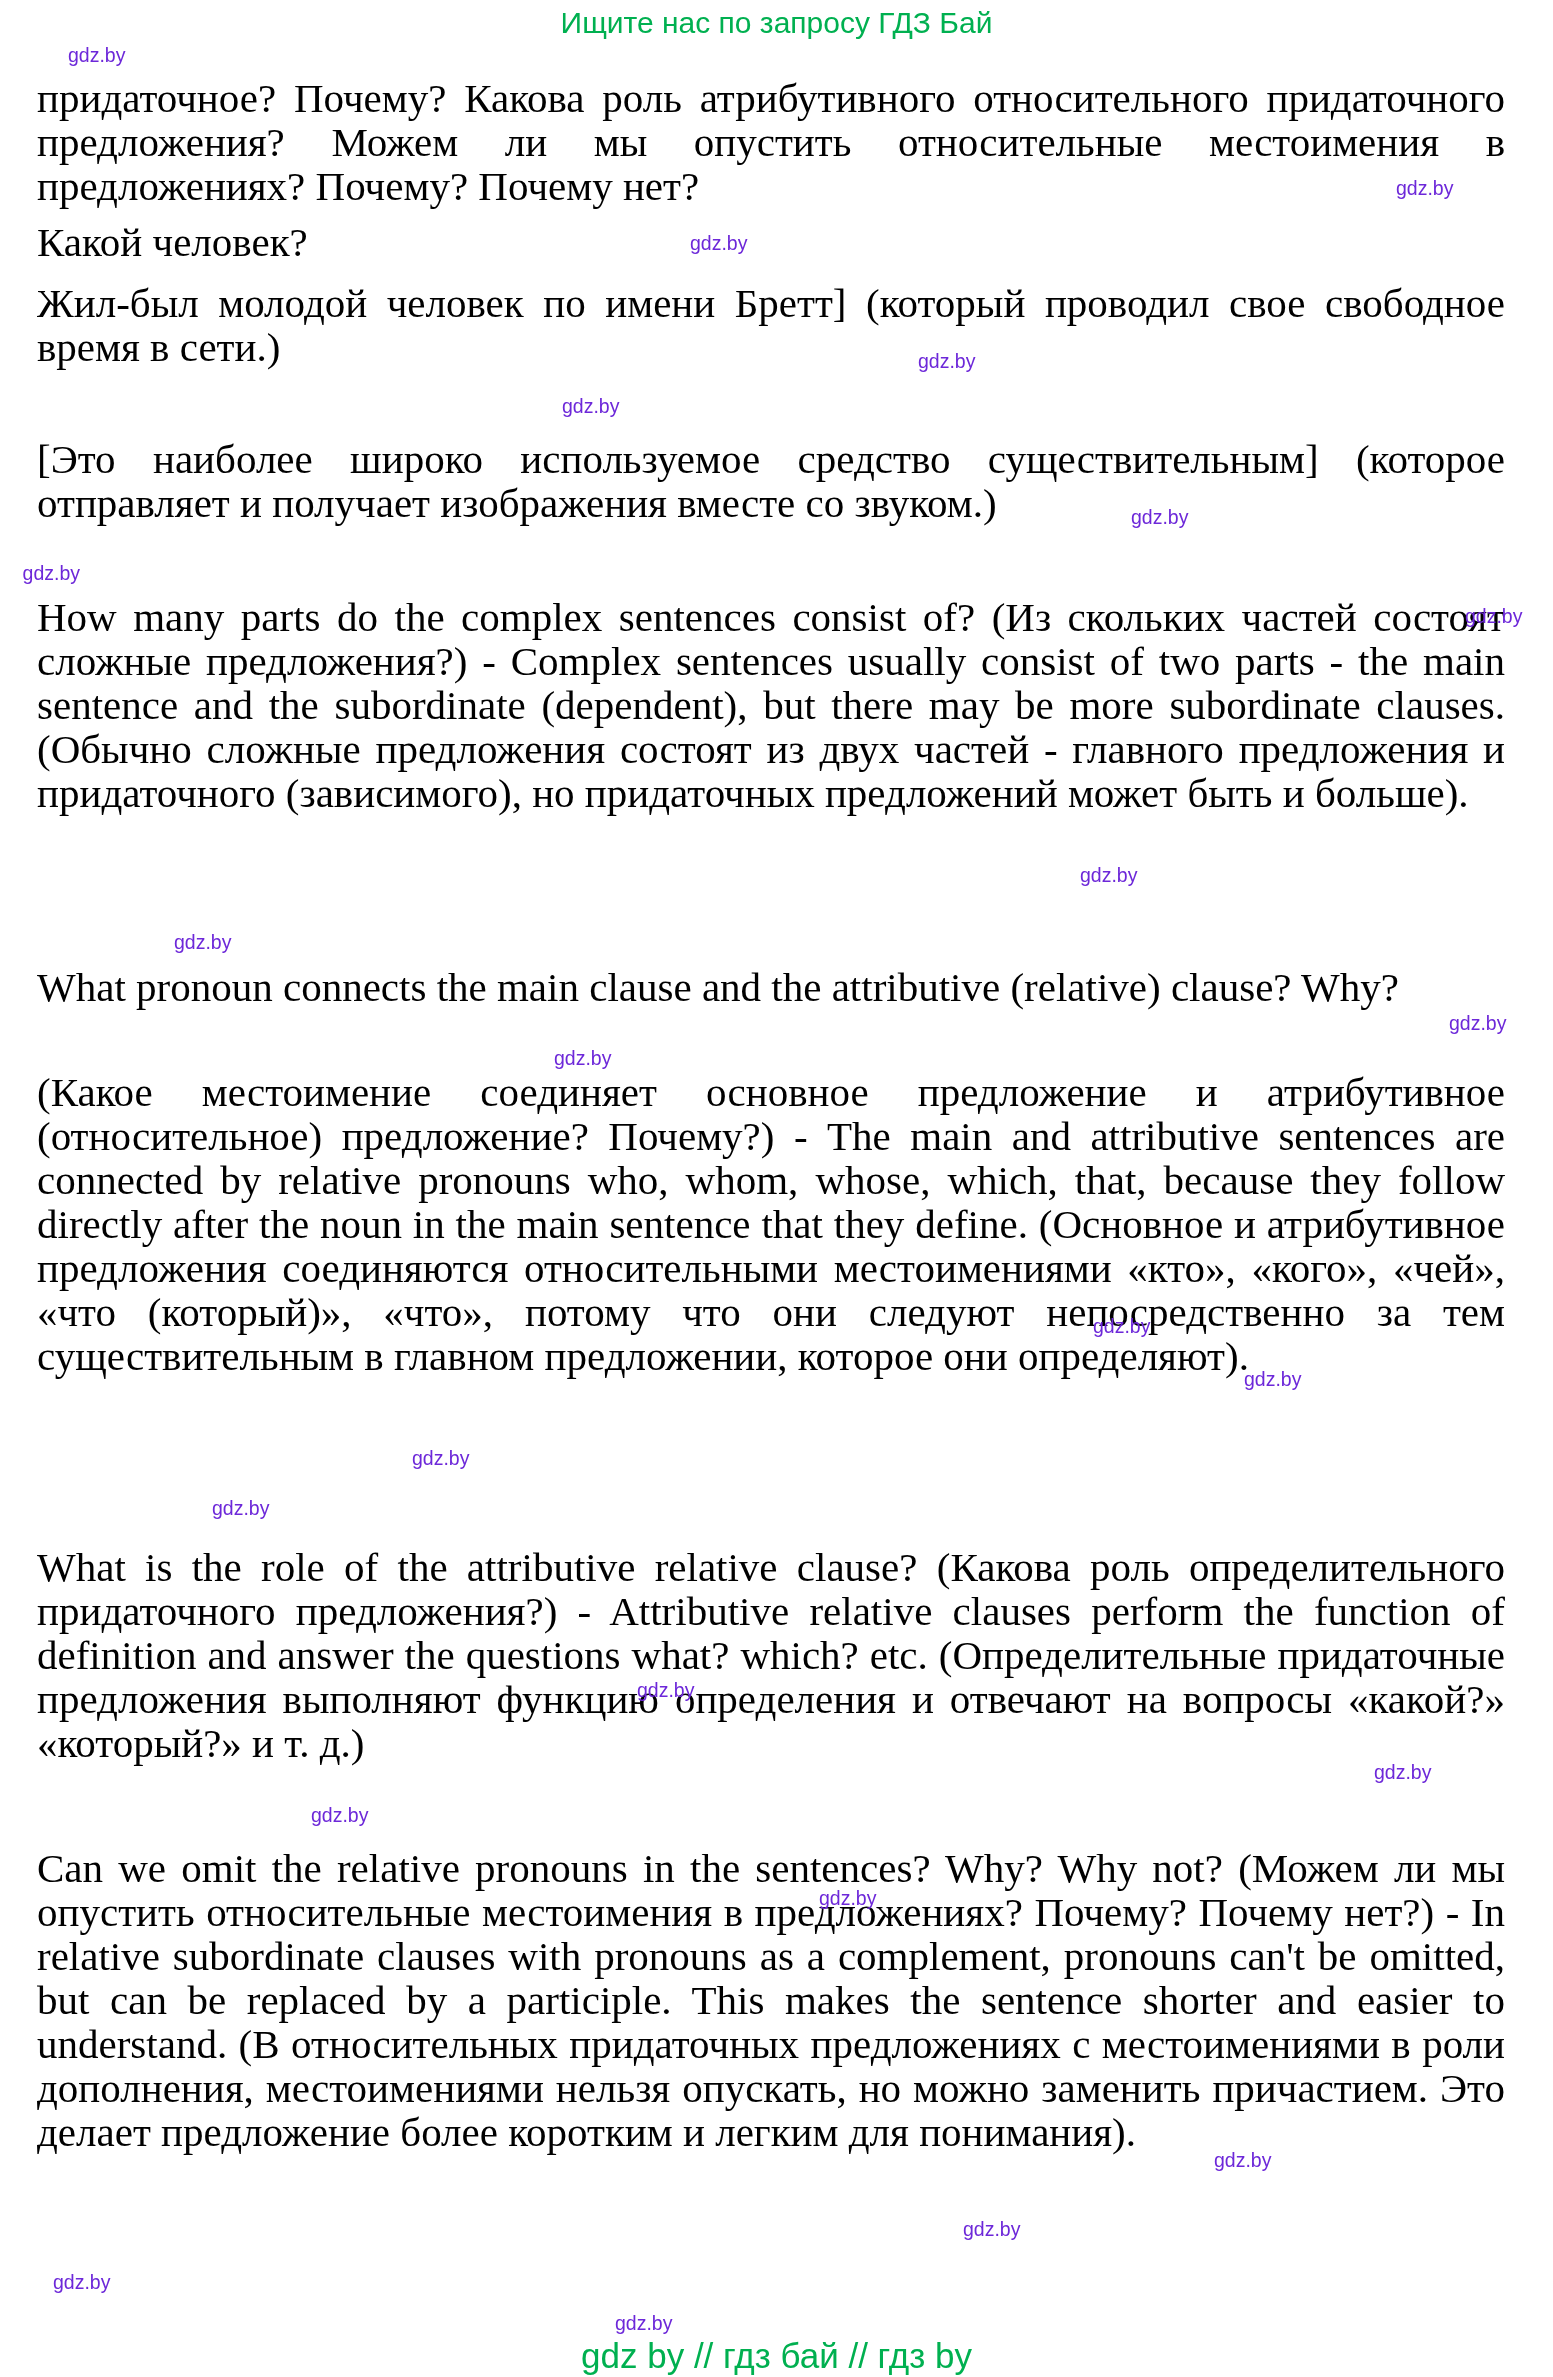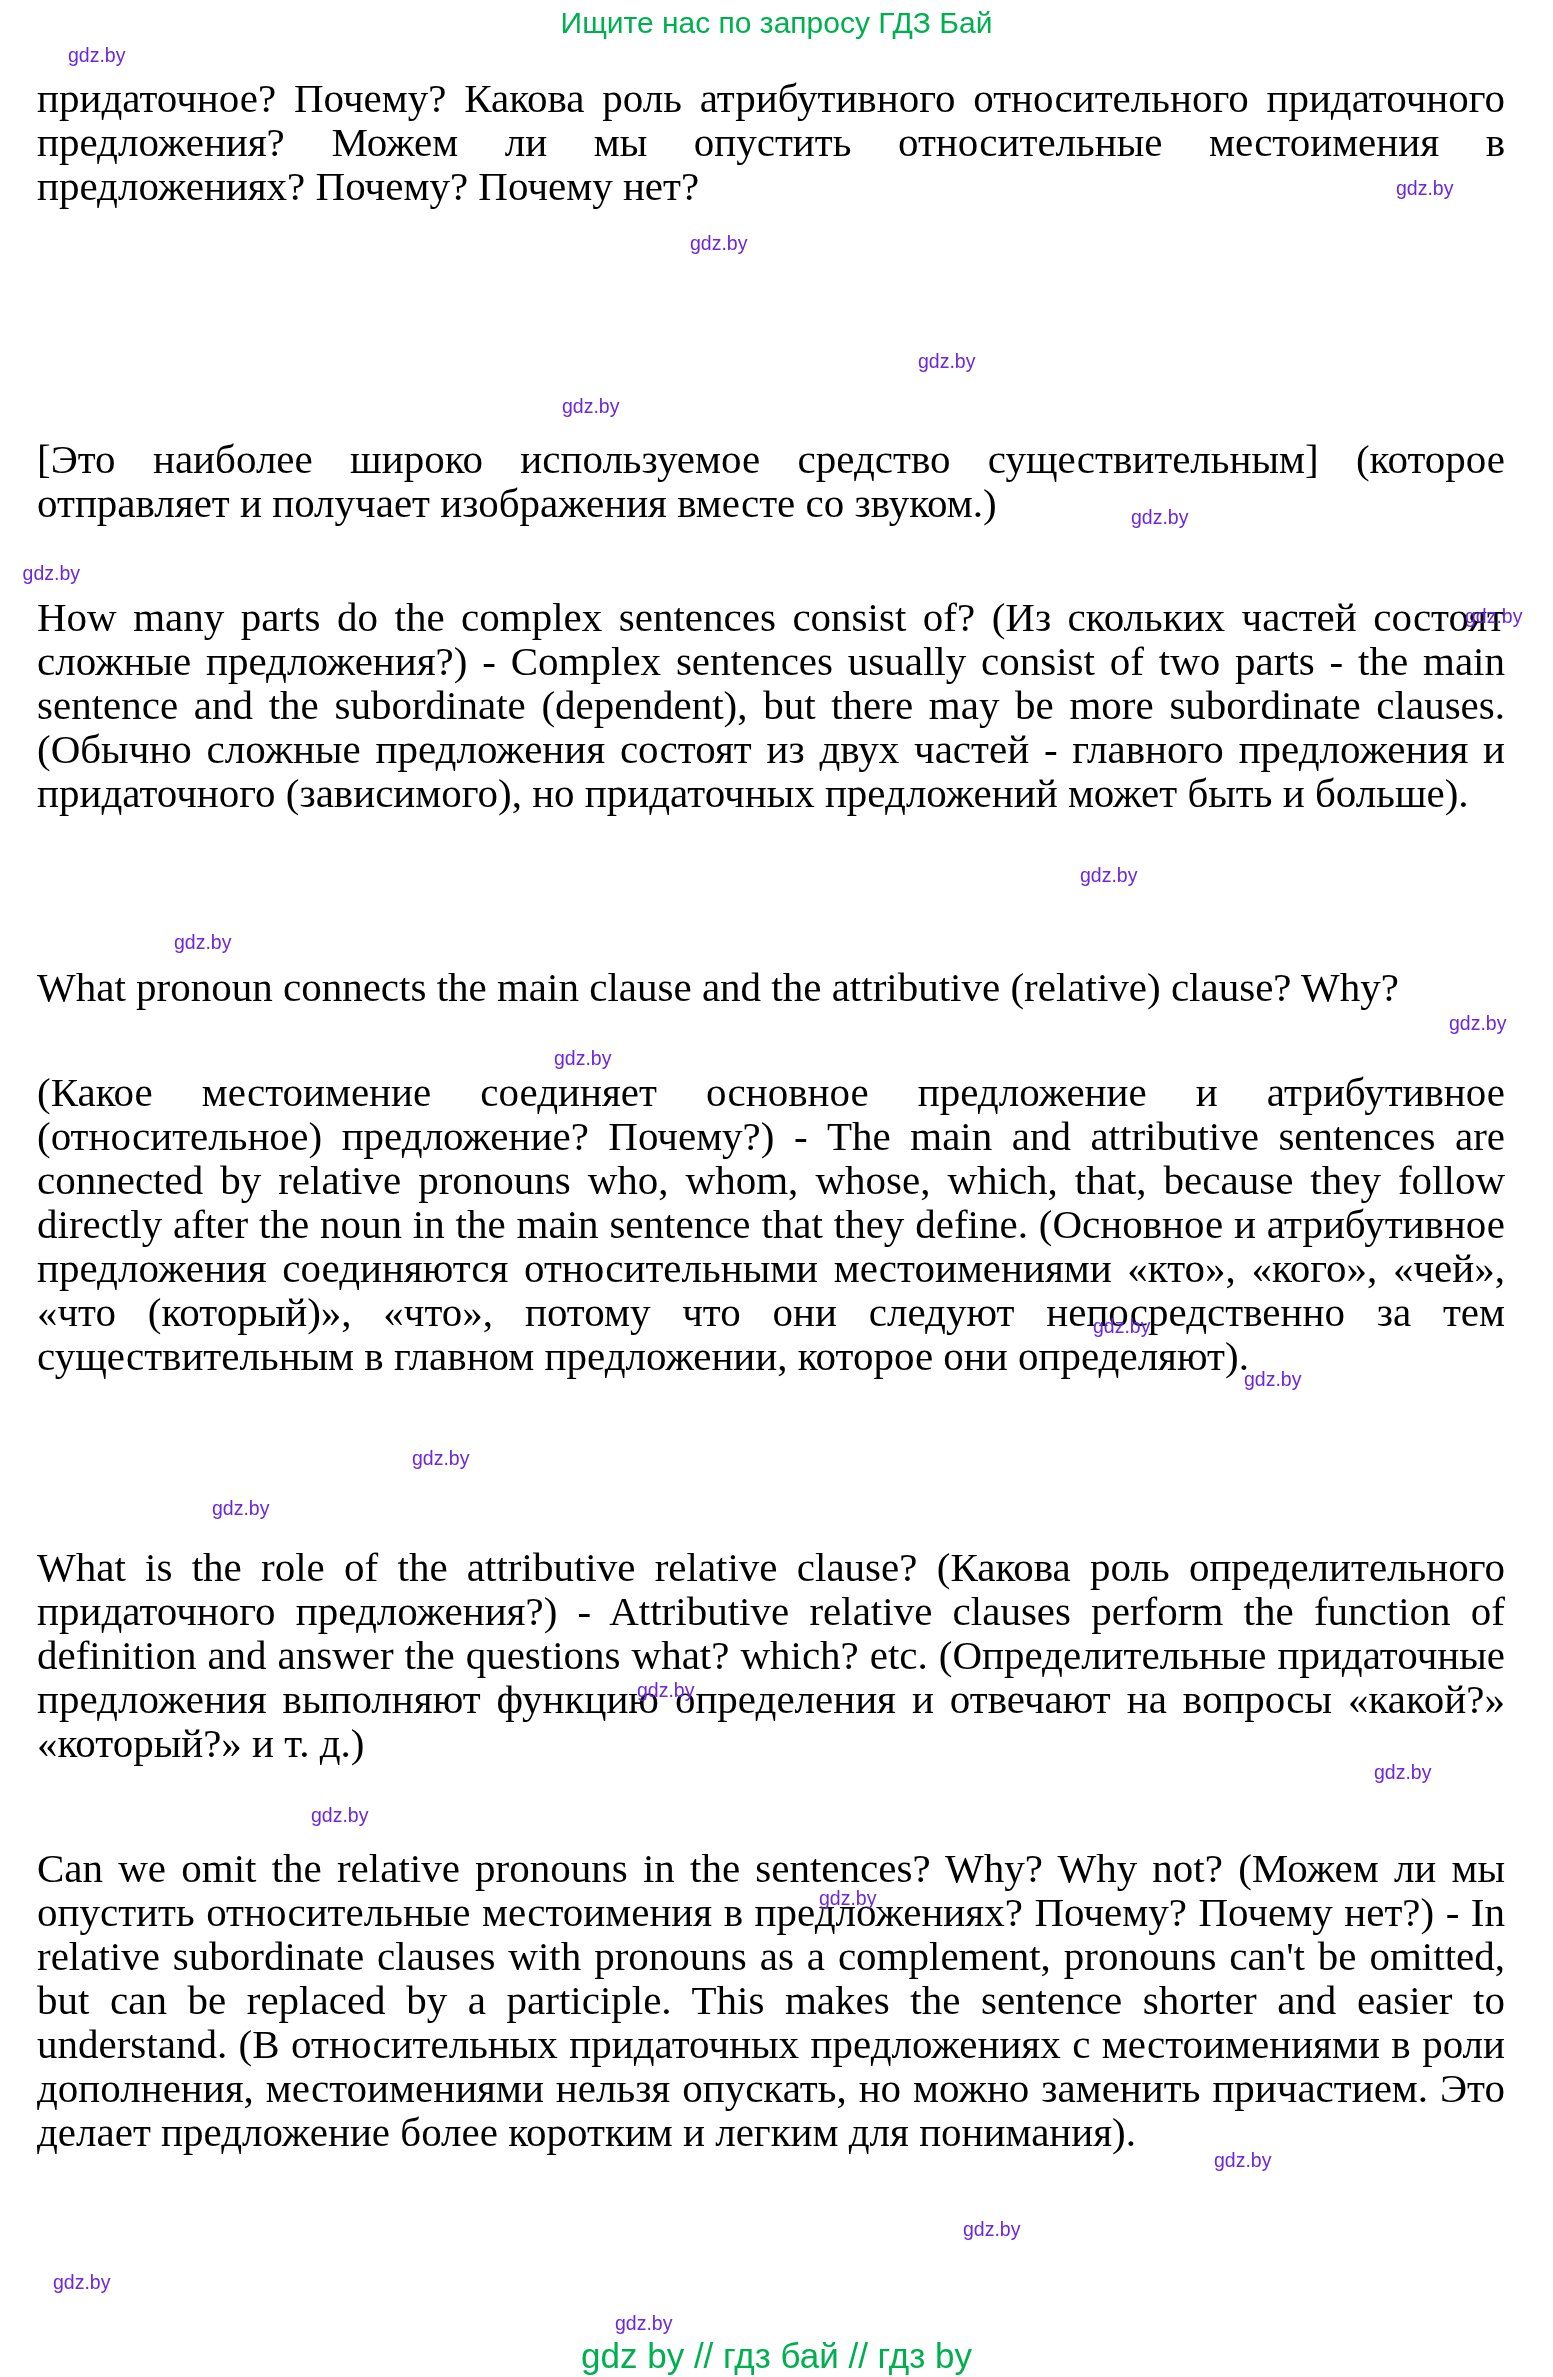--- a/index.html
+++ b/index.html
@@ -51,21 +51,23 @@
 </style>
 </head>
 <body>
 
 <div class="page">
 
   <div class="green-note header-note">Ищите нас по запросу ГДЗ Бай</div>
 
   <div class="para" style="top:76px">придаточное? Почему? Какова роль атрибутивного относительного придаточного предложения? Можем ли мы опустить относительные местоимения в предложениях? Почему? Почему нет?</div>
 
+  <div class="para single" style="top:220px">Какой человек?</div>
 
+  <div class="para" style="top:281px">Жил-был молодой человек по имени Бретт] (который проводил свое свободное время в сети.)</div>
 
 
   <div class="para" style="top:437px">[Это наиболее широко используемое средство существительным] (которое отправляет и получает изображения вместе со звуком.)</div>
 
   <div class="para" style="top:595px">How many parts do the complex sentences consist of? (Из скольких частей состоят сложные предложения?) - Complex sentences usually consist of two parts - the main sentence and the subordinate (dependent), but there may be more subordinate clauses. (Обычно сложные предложения состоят из двух частей - главного предложения и придаточного (зависимого), но придаточных предложений может быть и больше).</div>
 
   <div class="para" style="top:965px">What pronoun connects the main clause and the attributive (relative) clause? Why?</div>
 
   <div class="para" style="top:1070px">(Какое местоимение соединяет основное предложение и атрибутивное (относительное) предложение? Почему?) - The main and attributive sentences are connected by relative pronouns who, whom, whose, which, that, because they follow directly after the noun in the main sentence that they define. (Основное и атрибутивное предложения соединяются относительными местоимениями «кто», «кого», «чей», «что (который)», «что», потому что они следуют непосредственно за тем существительным в главном предложении, которое они определяют).</div>
 

